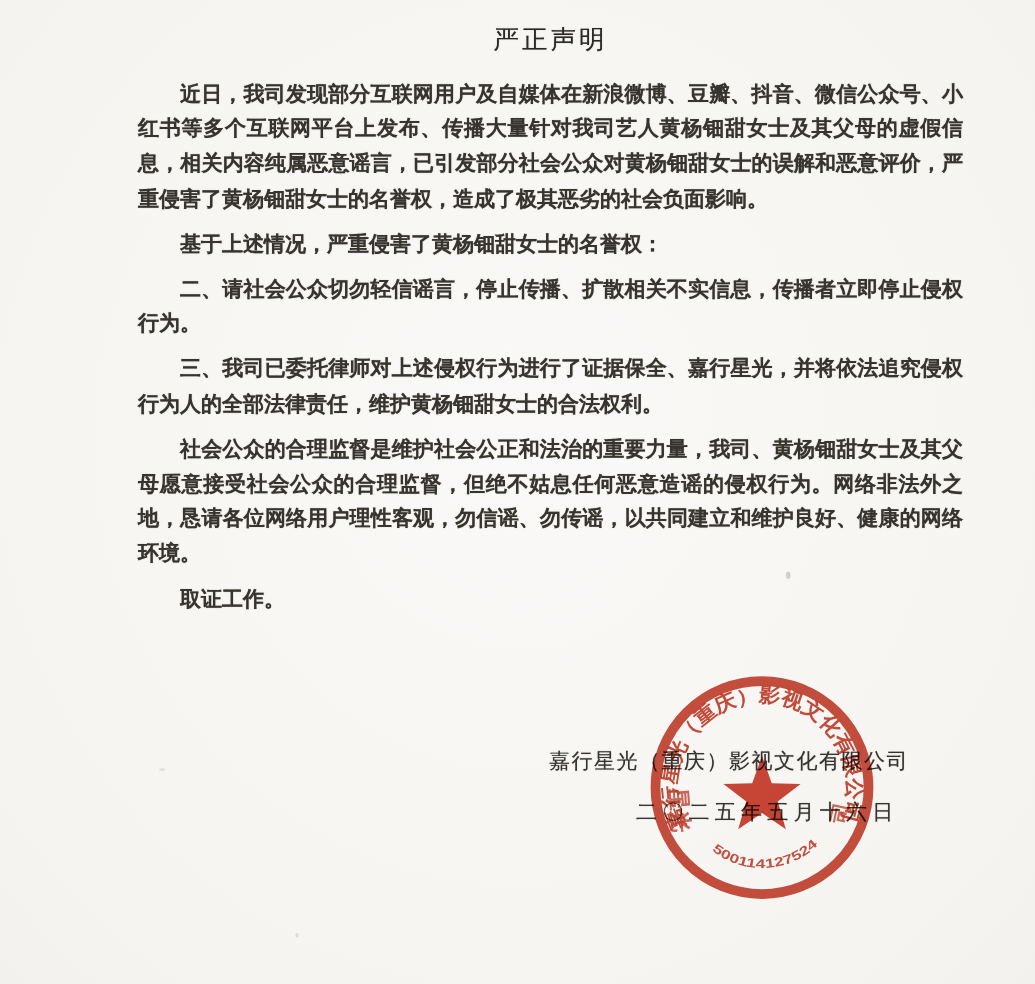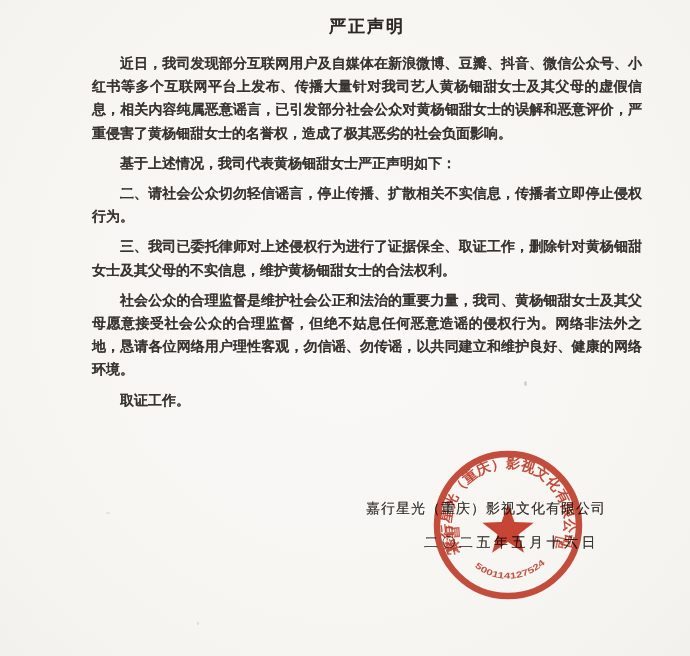--- a/index.html
+++ b/index.html
@@ -14,21 +14,21 @@
   }
   .doc-body{
     position:absolute;left:92px;top:0;width:550px;
     color:#37342f;
     font-size:14px;line-height:23.2px;
     text-shadow:0 0 0.6px rgba(55,50,45,0.55);
   }
   .doc-title{
     margin:15px 0 13px 0;
     text-align:center;
-    font-size:17px;font-weight:bold;line-height:24px;
+    font-size:17px;font-weight:normal;line-height:24px;
     letter-spacing:2px;color:#2b2826;
   }
   .doc-body p{
     margin:0 0 7px 0;
     text-indent:28px;
     text-align:justify;
     font-weight:bold;
   }
   .signature{
     position:absolute;left:92px;top:497px;width:550px;
@@ -56,23 +56,23 @@
   .speck3{left:106px;top:512px;width:4px;height:2px;opacity:0.18;}
 </style>
 </head>
 <body>
 
 <div class="page">
 
   <div class="doc-body">
     <div class="doc-title">严正声明</div>
     <p>近日，我司发现部分互联网用户及自媒体在新浪微博、豆瓣、抖音、微信公众号、小红书等多个互联网平台上发布、传播大量针对我司艺人黄杨钿甜女士及其父母的虚假信息，相关内容纯属恶意谣言，已引发部分社会公众对黄杨钿甜女士的误解和恶意评价，严重侵害了黄杨钿甜女士的名誉权，造成了极其恶劣的社会负面影响。</p>
-    <p>基于上述情况，我司代表黄杨钿甜女士严正声明如下：</p>
+    <p>基于上述情况，严重侵害了黄杨钿甜女士的名誉权：</p>
     <p>二、请社会公众切勿轻信谣言，停止传播、扩散相关不实信息，传播者立即停止侵权行为。</p>
-    <p>三、我司已委托律师对上述侵权行为进行了证据保全、取证工作，删除针对黄杨钿甜女士及其父母的不实信息，维护黄杨钿甜女士的合法权利。</p>
+    <p>三、我司已委托律师对上述侵权行为进行了证据保全、嘉行星光，并将依法追究侵权行为人的全部法律责任，维护黄杨钿甜女士的合法权利。</p>
     <p>社会公众的合理监督是维护社会公正和法治的重要力量，我司、黄杨钿甜女士及其父母愿意接受社会公众的合理监督，但绝不姑息任何恶意造谣的侵权行为。网络非法外之地，恳请各位网络用户理性客观，勿信谣、勿传谣，以共同建立和维护良好、健康的网络环境。</p>
     <p>取证工作。</p>
   </div>
 
   <div class="signature">
     <div class="sig-company">嘉行星光（重庆）影视文化有限公司</div>
     <div class="sig-date">二〇二五年五月十六日</div>
   </div>
 
   <svg class="seal" width="152" height="152" viewBox="0 0 152 152" aria-hidden="true">

